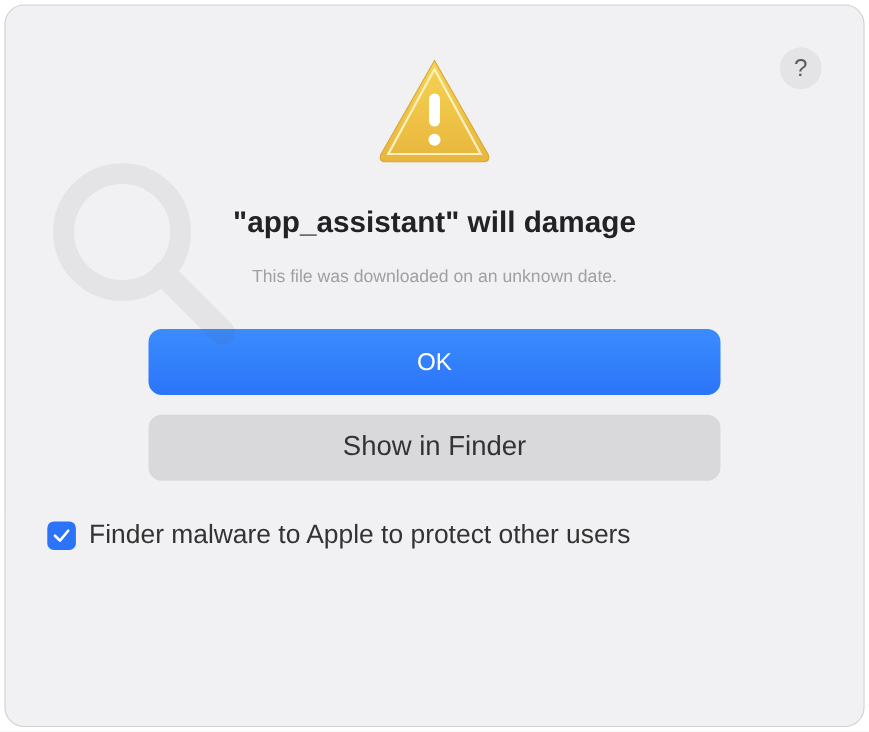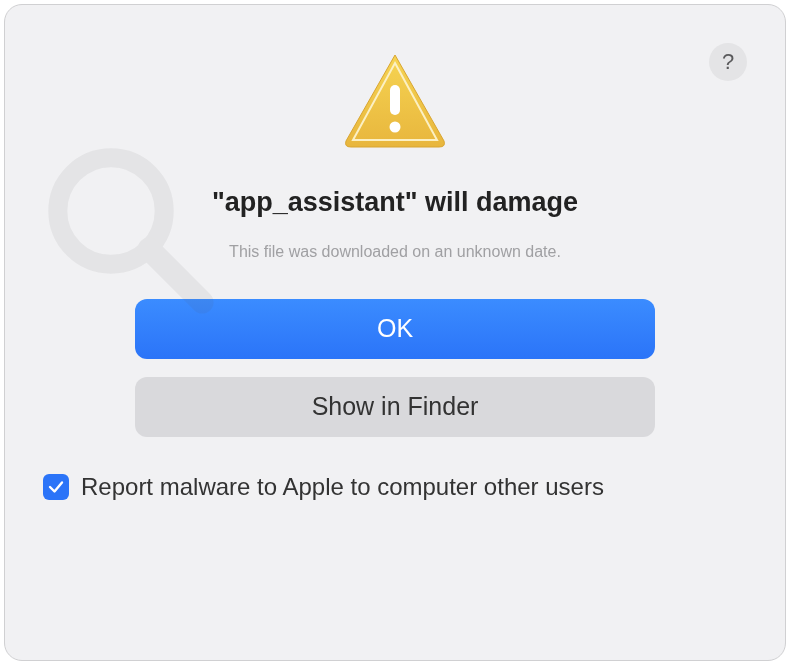--- a/index.html
+++ b/index.html
@@ -90,21 +90,21 @@
       text-align: center;
       margin-bottom: 38px;
     }
     .button-primary {
       width: 520px;
       height: 60px;
       background: linear-gradient(180deg, #3b8cff 0%, #2b74f8 100%);
       border: none;
       border-radius: 12px;
       color: #fff;
-      font-size: 25px;
+      font-size: 22px;
       font-weight: 400;
       cursor: pointer;
       margin-bottom: 18px;
     }
     .button-secondary {
       width: 520px;
       height: 60px;
       background: #d9d9dc;
       border: none;
       border-radius: 12px;
@@ -178,16 +178,16 @@
   <button class="button-primary">OK</button>
 
   <button class="button-secondary">Show in Finder</button>
 
   <div class="checkbox-row">
     <button class="checkbox">
       <svg viewBox="0 0 24 24">
         <path d="M4 12 L10 18 L20 6" fill="none" stroke="#fff" stroke-width="3.2" stroke-linecap="round" stroke-linejoin="round"></path>
       </svg>
     </button>
-    <span class="checkbox-label">Report malware to Apple to computer other users</span>
+    <span class="checkbox-label">Finder malware to Apple to protect other users</span>
   </div>
 
 </div>
 
 </body></html>

